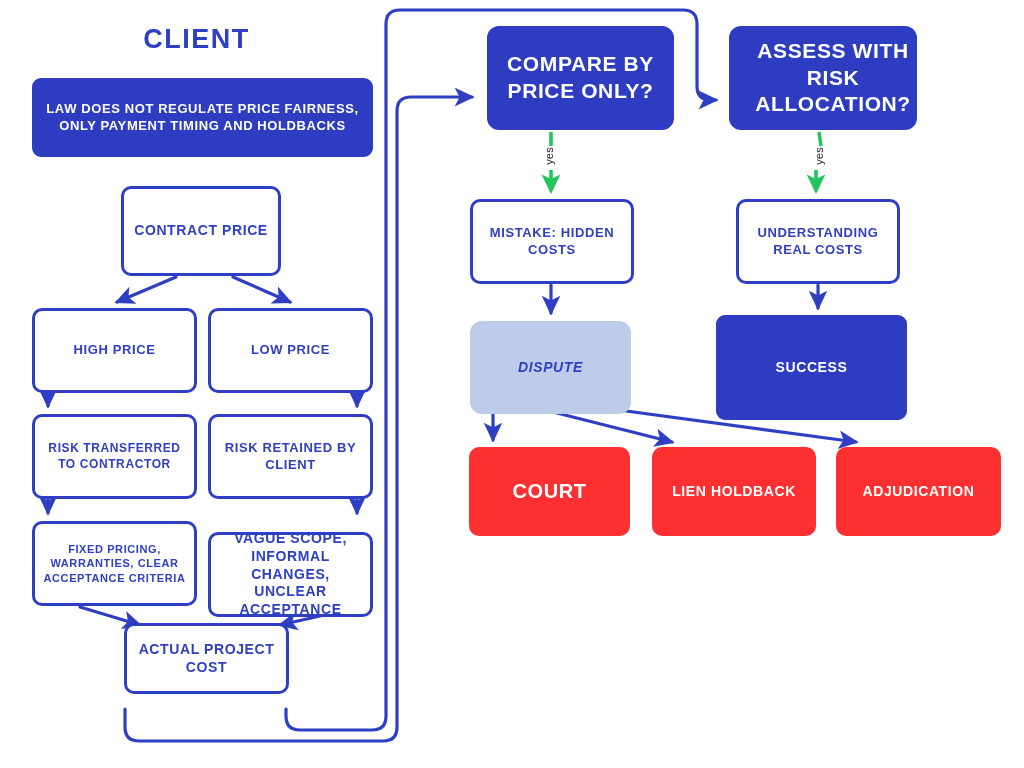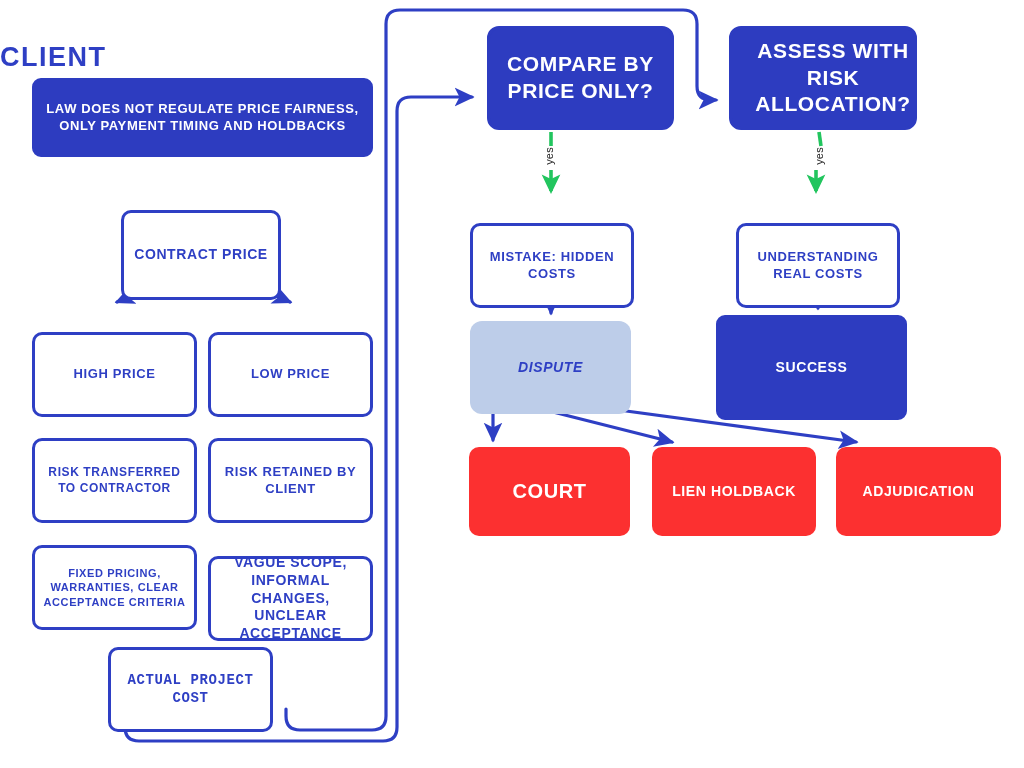--- a/index.html
+++ b/index.html
@@ -37,21 +37,20 @@
     font-weight: bold;
     z-index: 3;
   }
   .node .txt { display: block; width: 100%; padding: 0 8px; }
 
   
   .n-outline {
     background: #ffffff;
     border: 3px solid #2E3FC4;
     color: #2E3FC4;
-    margin-top: 24px;
   }
   
   .n-solid {
     background: #2D3CC0;
     border: 3px solid #2D3CC0;
     color: #ffffff;
   }
   
   .n-light {
     background: #bdcde9;
@@ -134,21 +133,21 @@
     <g stroke="#22C55E" stroke-width="3.6" fill="none" stroke-linecap="butt">
 
       <path d="M551,132 L551,146"></path>
       <path d="M551,170 L551,191" marker-end="url(#ah-green)"></path>
 
       <path d="M819,132 L821,146"></path>
       <path d="M816,170 L816,191" marker-end="url(#ah-green)"></path>
     </g>
   </svg>
 
-  <div id="client-title" style="left:0;top:24px;width:393px;font-size:27px;margin-top:18px;">CLIENT</div>
+  <div id="client-title" style="left:0;top:24px;width:393px;text-align:center;font-size:27px;">CLIENT</div>
 
   <div class="node n-solid" style="left:32px;top:78px;width:341px;height:79px;border-radius:9px;font-size:13px;">
     <span class="txt">LAW DOES NOT REGULATE PRICE FAIRNESS, ONLY PAYMENT TIMING AND HOLDBACKS</span>
   </div>
 
   <div class="node n-outline" style="left:121px;top:186px;width:160px;height:90px;font-size:14px;">
     <span class="txt">CONTRACT PRICE</span>
   </div>
 
   <div class="node n-outline" style="left:32px;top:308px;width:165px;height:85px;font-size:13px;align-items:center;">
@@ -168,21 +167,21 @@
   </div>
 
   <div class="node n-outline" style="left:32px;top:521px;width:165px;height:85px;font-size:11px;">
     <span class="txt">FIXED PRICING, WARRANTIES, CLEAR ACCEPTANCE CRITERIA</span>
   </div>
 
   <div class="node n-outline" style="left:208px;top:532px;width:165px;height:85px;font-size:14px;">
     <span class="txt">VAGUE SCOPE, INFORMAL CHANGES, UNCLEAR ACCEPTANCE</span>
   </div>
 
-  <div class="node n-outline" style="left:108px;top:623px;width:165px;height:85px;font-size:14px;font-family:Liberation Mono, monospace;">
+  <div class="node n-outline" style="left:124px;top:623px;width:165px;height:71px;font-size:14px;">
     <span class="txt">ACTUAL PROJECT COST</span>
   </div>
 
   <div class="node n-solid" style="left:487px;top:26px;width:187px;height:104px;font-size:21px;border-radius:12px;">
     <span class="txt">COMPARE BY PRICE ONLY?</span>
   </div>
 
   <div class="node n-solid" style="left:729px;top:26px;width:188px;height:104px;font-size:21px;border-radius:12px;padding-left:20px;">
     <span class="txt">ASSESS WITH RISK ALLOCATION?</span>
   </div>

